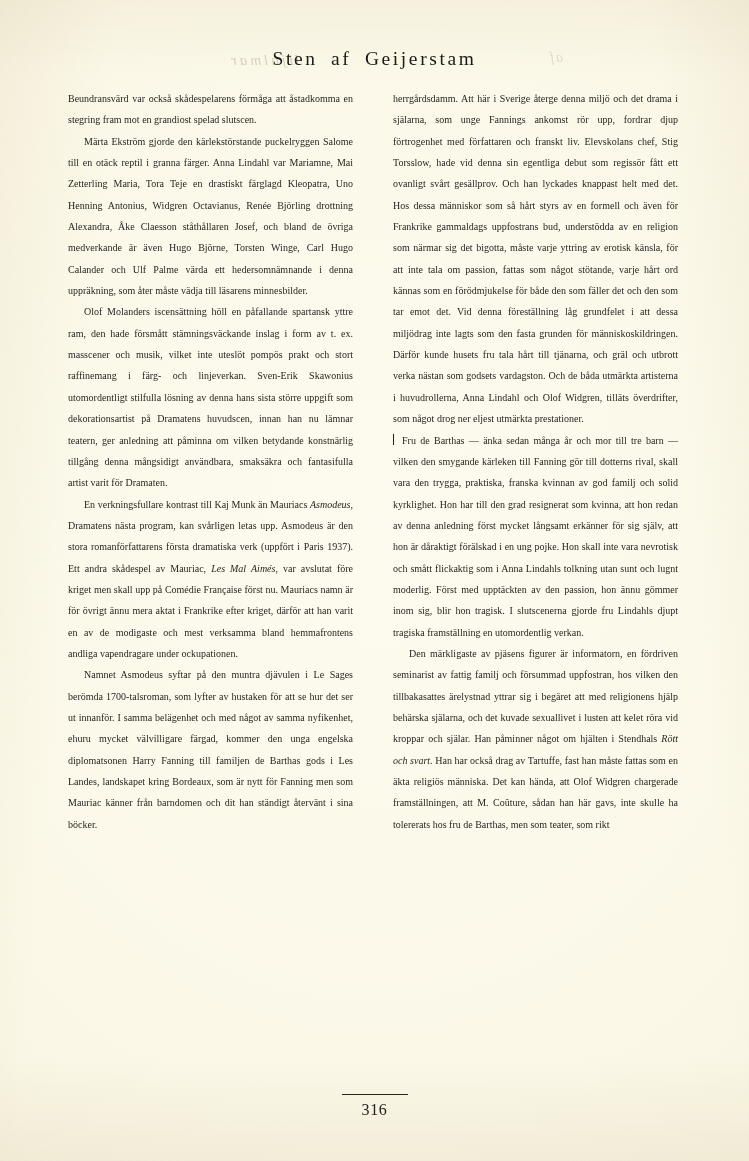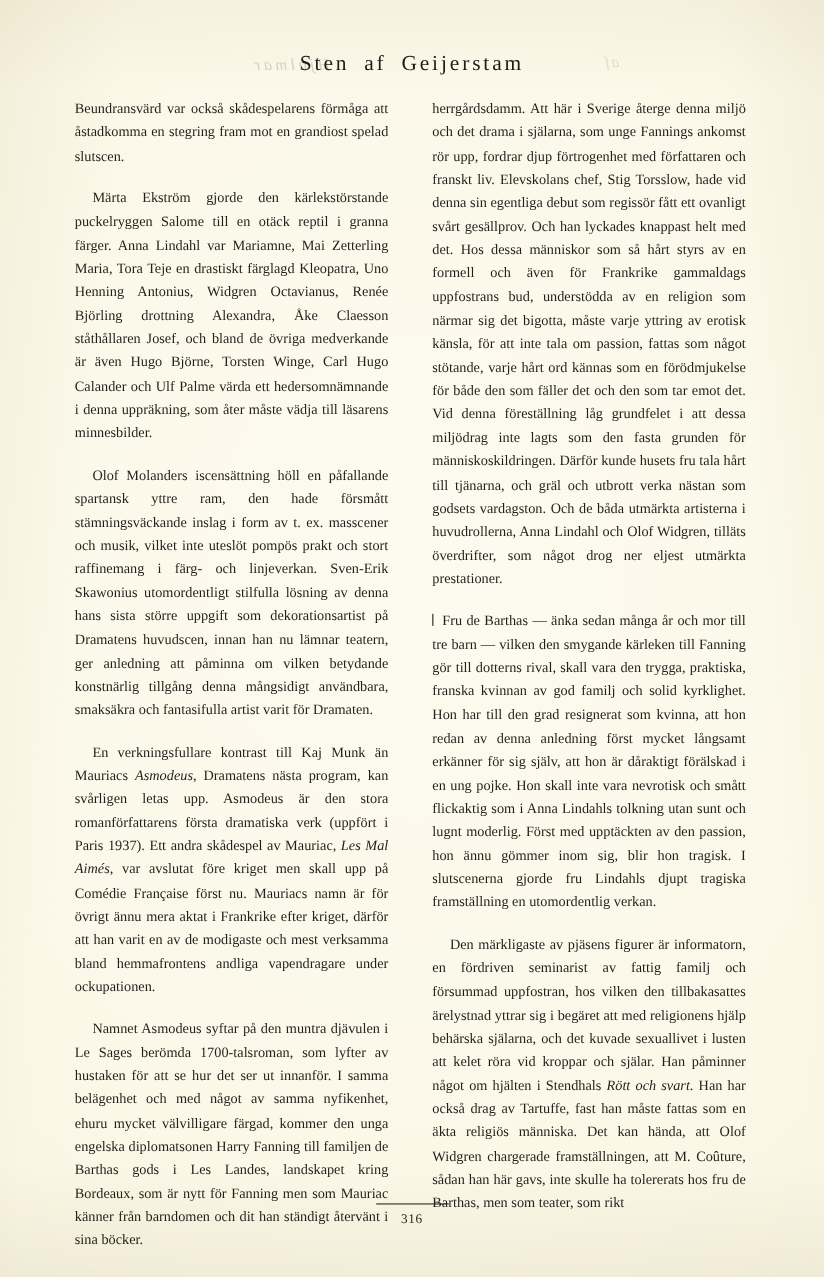--- a/index.html
+++ b/index.html
@@ -79,33 +79,33 @@
     left: 68px;
     width: 610px;
     display: flex;
     gap: 40px;
   }
   .col {
     width: 285px;
   }
   .col p {
     margin: 0;
-    font-size: 13px;
+    font-size: 10px;
     line-height: 21.35px;
     text-align: justify;
     text-justify: inter-word;
     color: #211f1b;
     hyphens: none;
     -webkit-hyphens: none;
   }
   .col p.indent {
     text-indent: 16px;
   }
   .col p + p {
-    margin-top: 17px;
+    margin-top: 0;
   }
   .col p i, .col p em {
   }
   .pilcrow {
     display: inline-block;
     width: 3px;
     margin-right: 5px;
     border-left: 1.6px solid #211f1b;
     height: 11px;
     vertical-align: -1px;
@@ -119,21 +119,21 @@
     width: 100%;
     text-align: center;
   }
   .folio-rule {
     width: 66px;
     height: 1.4px;
     background: #2b2822;
     margin: 0 auto 6px auto;
   }
   .folio {
-    font-size: 12px;
+    font-size: 16px;
     letter-spacing: 0.6px;
     color: #211f1b;
     font-variant-numeric: oldstyle-nums;
   }
 </style>
 </head>
 <body>
 
 <div class="page">
 

